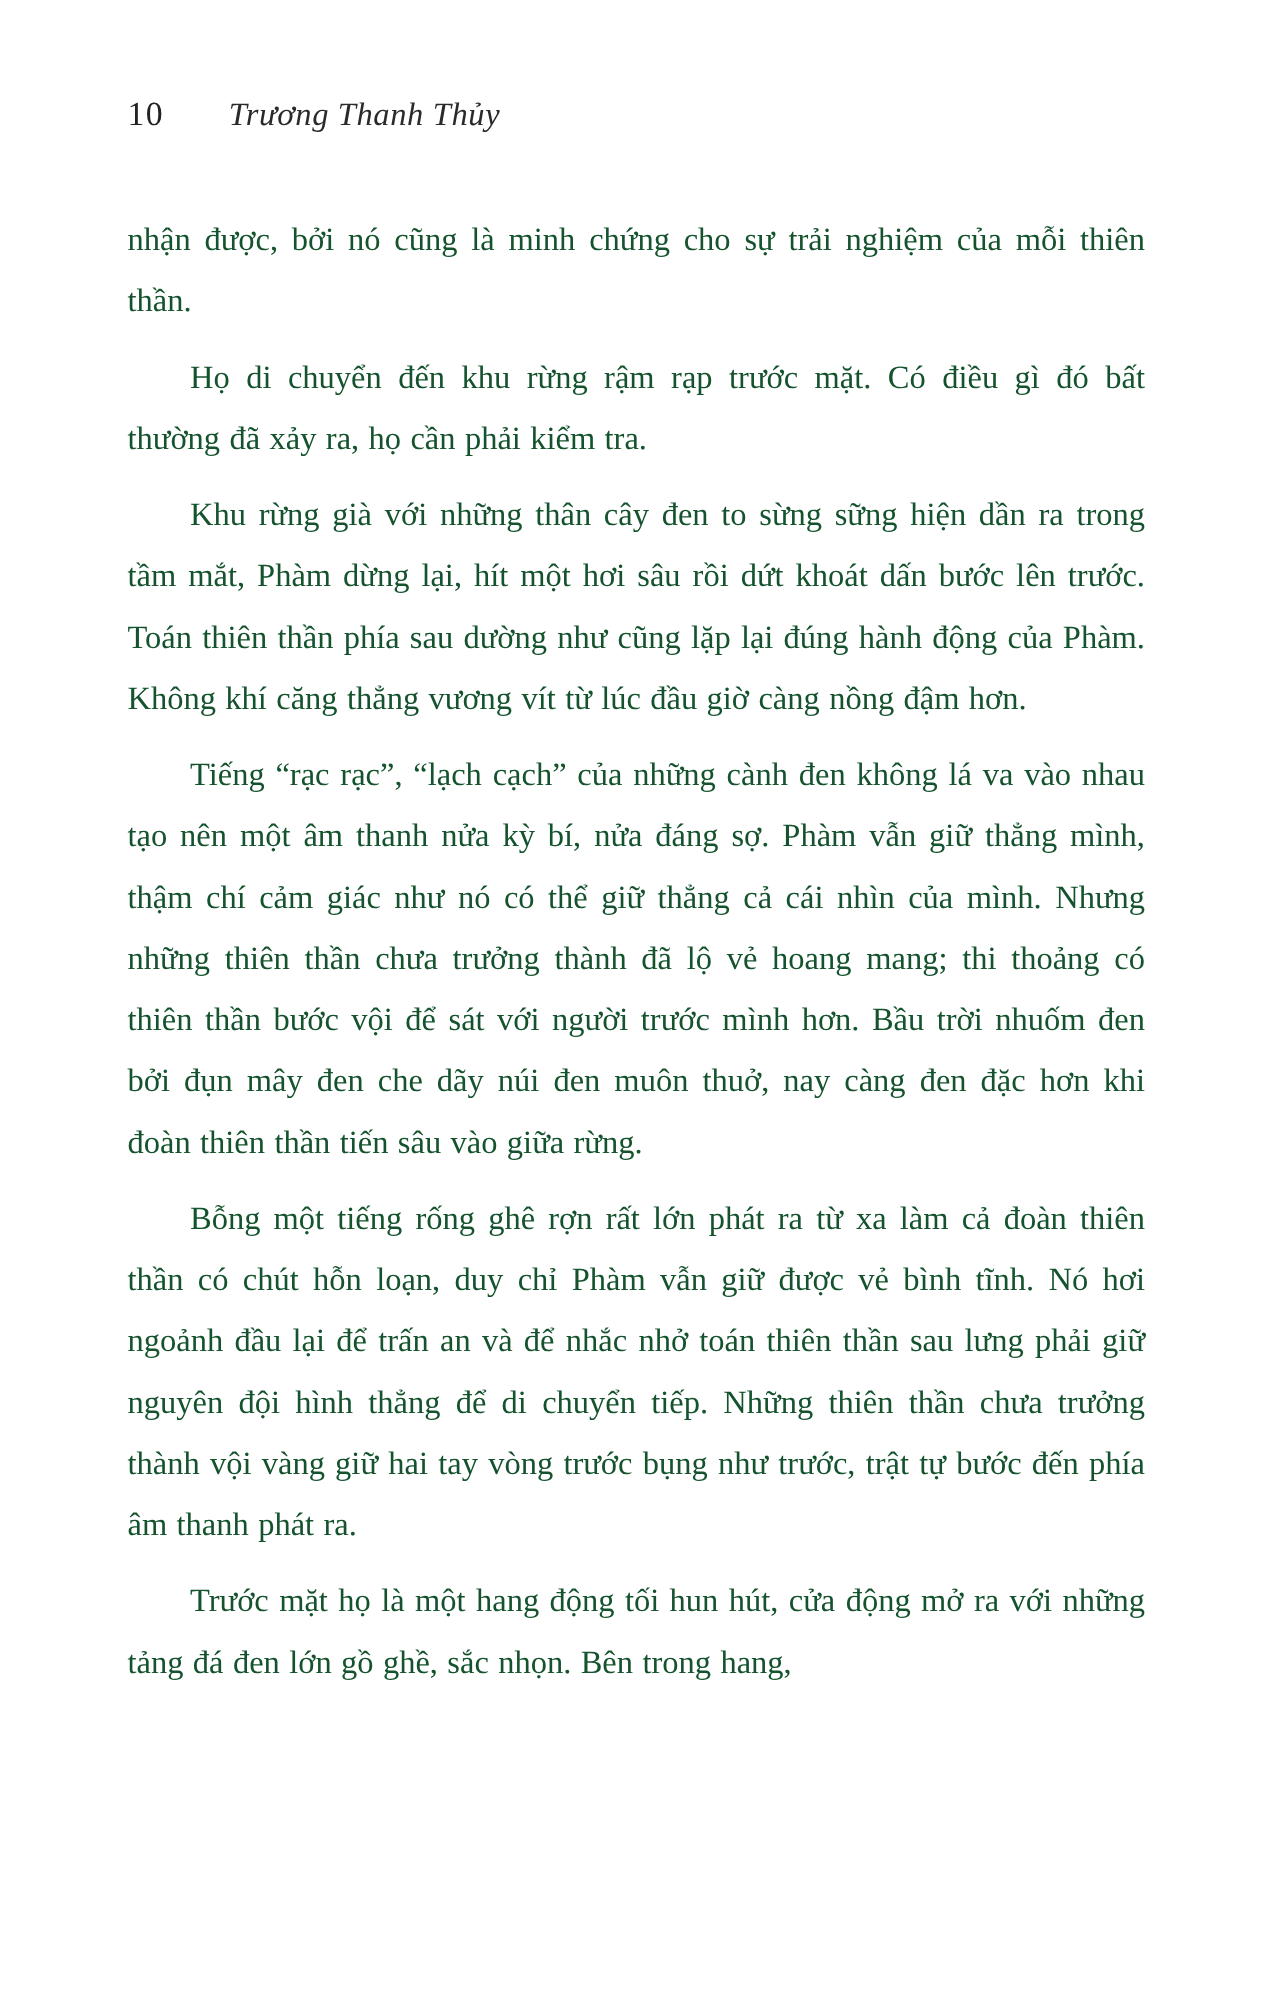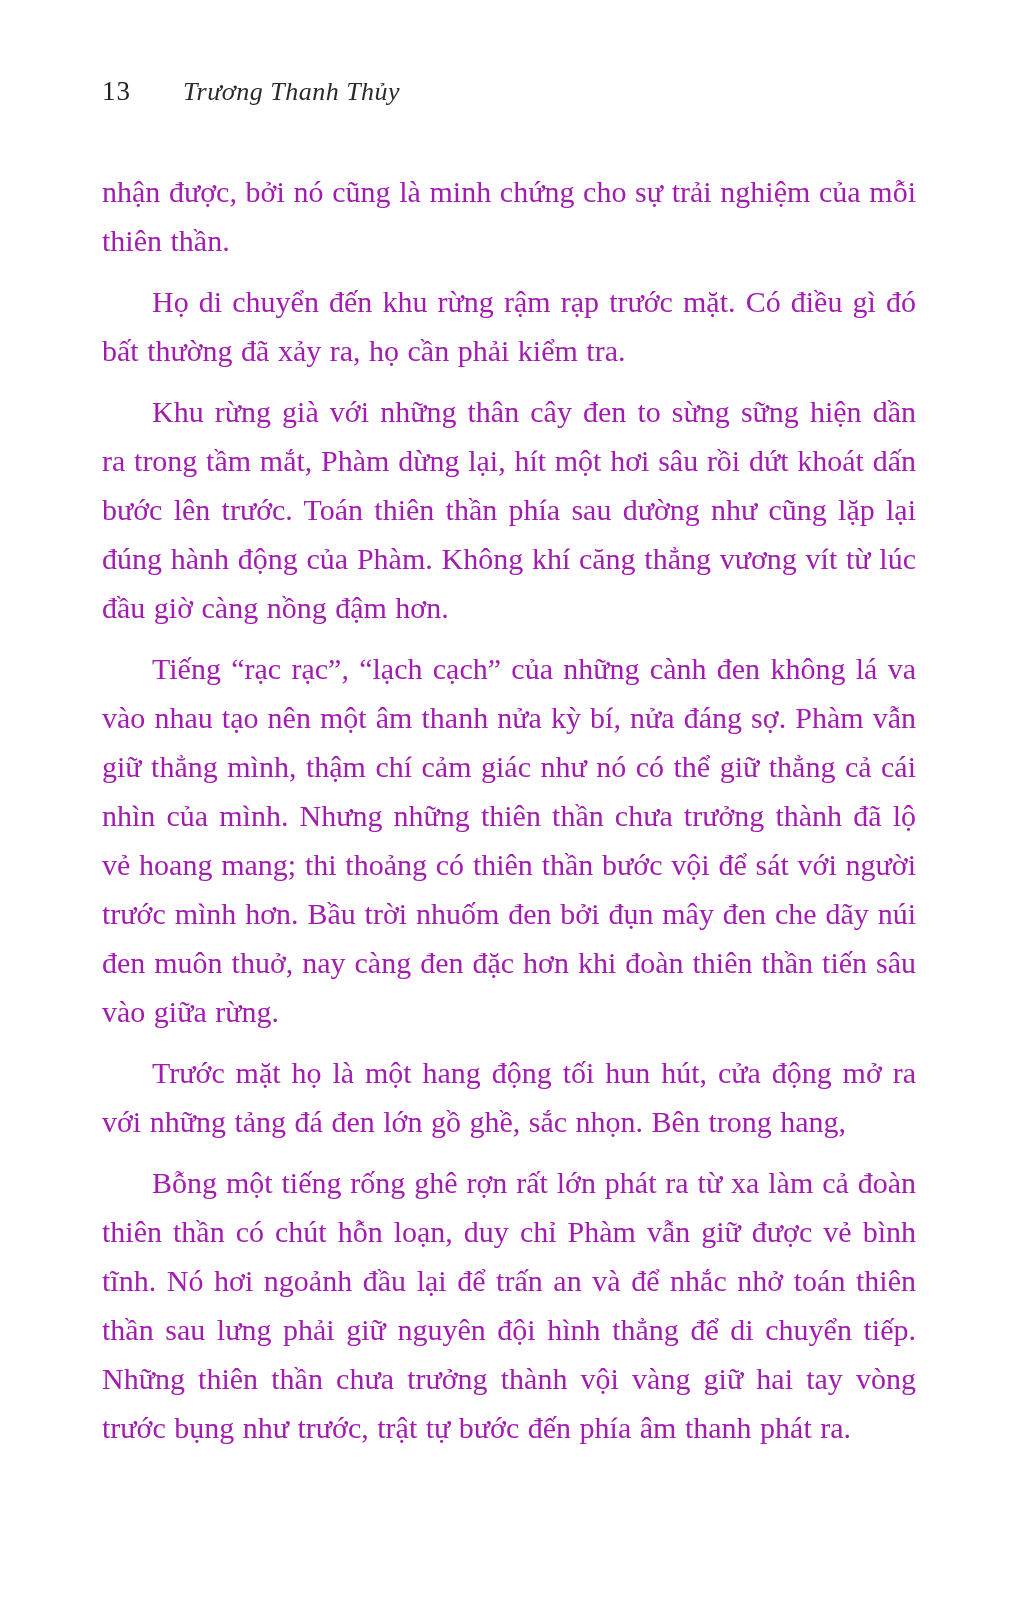--- a/index.html
+++ b/index.html
@@ -40,45 +40,45 @@
     margin-left: 52px;
     color: #2a2a2a;
     letter-spacing: 0.5px;
   }
 
   .body-text {
     margin-top: 60px;
   }
 
   .para {
-    font-size: 30px;
+    font-size: 26px;
     line-height: 49px;
     text-align: justify;
     text-indent: 50px;
     margin-bottom: 12px;
-    color: #a21caf;
+    color: #14532d;
     word-spacing: 1px;
   }
 
   .para.first {
     text-indent: 0;
   }
 </style>
 </head>
 <body>
 
 <div class="page">
 
   <header class="page-header">
-    <span class="page-number">13</span>
+    <span class="page-number">10</span>
     <span class="author">Trương Thanh Thủy</span>
   </header>
 
   <main class="body-text">
     <p class="para first">nhận được, bởi nó cũng là minh chứng cho sự trải nghiệm của mỗi thiên thần.</p>
     <p class="para">Họ di chuyển đến khu rừng rậm rạp trước mặt. Có điều gì đó bất thường đã xảy ra, họ cần phải kiểm tra.</p>
     <p class="para">Khu rừng già với những thân cây đen to sừng sững hiện dần ra trong tầm mắt, Phàm dừng lại, hít một hơi sâu rồi dứt khoát dấn bước lên trước. Toán thiên thần phía sau dường như cũng lặp lại đúng hành động của Phàm. Không khí căng thẳng vương vít từ lúc đầu giờ càng nồng đậm hơn.</p>
     <p class="para">Tiếng “rạc rạc”, “lạch cạch” của những cành đen không lá va vào nhau tạo nên một âm thanh nửa kỳ bí, nửa đáng sợ. Phàm vẫn giữ thẳng mình, thậm chí cảm giác như nó có thể giữ thẳng cả cái nhìn của mình. Nhưng những thiên thần chưa trưởng thành đã lộ vẻ hoang mang; thi thoảng có thiên thần bước vội để sát với người trước mình hơn. Bầu trời nhuốm đen bởi đụn mây đen che dãy núi đen muôn thuở, nay càng đen đặc hơn khi đoàn thiên thần tiến sâu vào giữa rừng.</p>
+    <p class="para">Bỗng một tiếng rống ghê rợn rất lớn phát ra từ xa làm cả đoàn thiên thần có chút hỗn loạn, duy chỉ Phàm vẫn giữ được vẻ bình tĩnh. Nó hơi ngoảnh đầu lại để trấn an và để nhắc nhở toán thiên thần sau lưng phải giữ nguyên đội hình thẳng để di chuyển tiếp. Những thiên thần chưa trưởng thành vội vàng giữ hai tay vòng trước bụng như trước, trật tự bước đến phía âm thanh phát ra.</p>
     <p class="para">Trước mặt họ là một hang động tối hun hút, cửa động mở ra với những tảng đá đen lớn gồ ghề, sắc nhọn. Bên trong hang,</p>
-    <p class="para">Bỗng một tiếng rống ghê rợn rất lớn phát ra từ xa làm cả đoàn thiên thần có chút hỗn loạn, duy chỉ Phàm vẫn giữ được vẻ bình tĩnh. Nó hơi ngoảnh đầu lại để trấn an và để nhắc nhở toán thiên thần sau lưng phải giữ nguyên đội hình thẳng để di chuyển tiếp. Những thiên thần chưa trưởng thành vội vàng giữ hai tay vòng trước bụng như trước, trật tự bước đến phía âm thanh phát ra.</p>
   </main>
 
 </div>
 
 </body></html>

